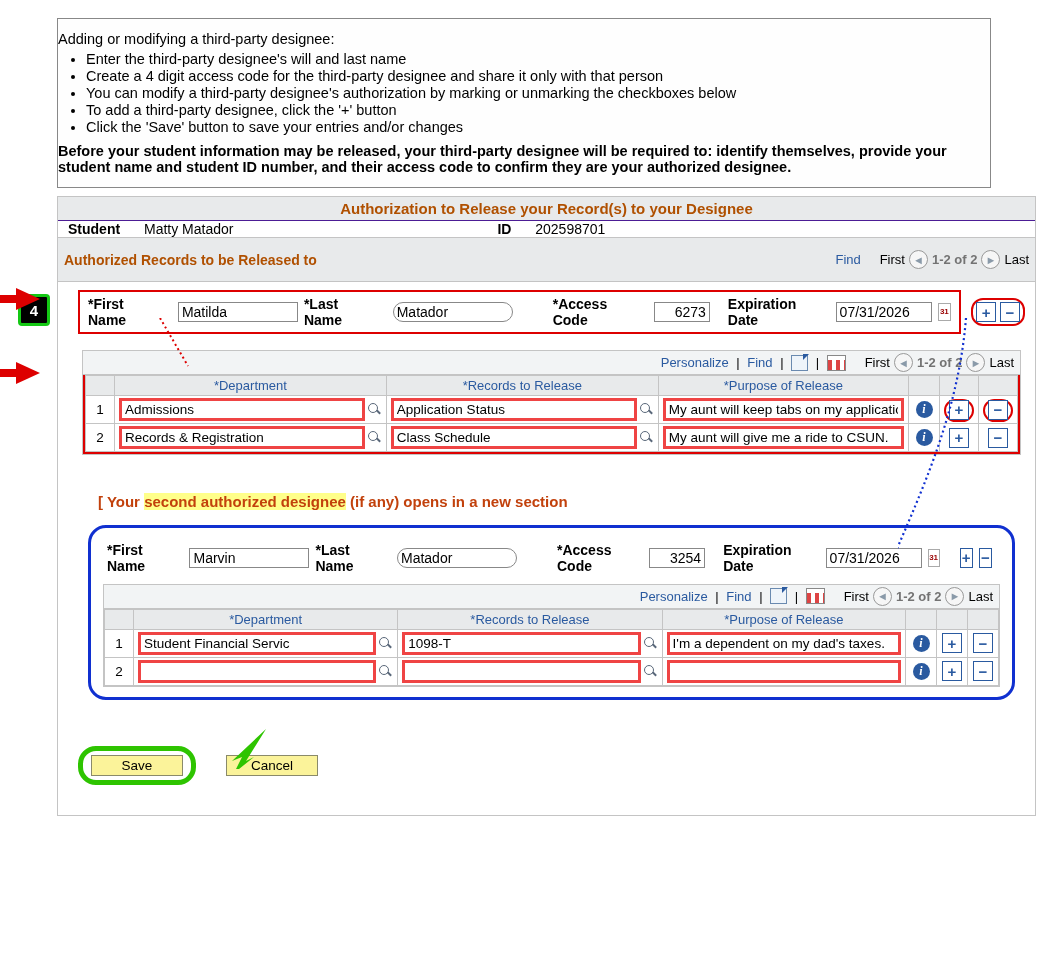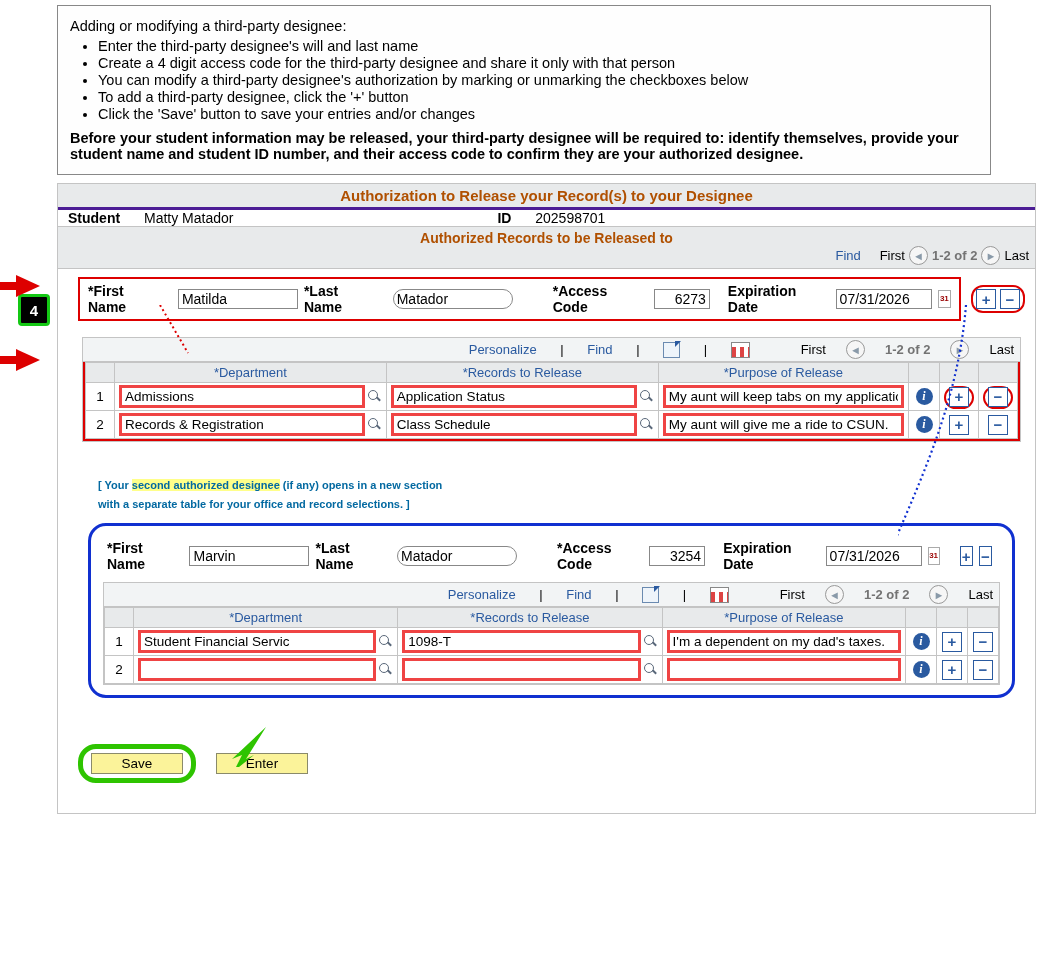--- a/index.html
+++ b/index.html
@@ -4,24 +4,24 @@
 <style>
   body {
     margin: 0;
     padding: 2px;
     font-family: Arial, Helvetica, sans-serif;
     font-size: 14px;
     background: #fff;
     color: #000;
   }
   .info-box {
-    margin: 3px 55px 8px 55px;
+    margin: 16px 55px 8px 55px;
     border: 1px solid #888;
     background: #fefefe;
-    padding: 8px 12px;
+    padding: 8px 0;
     font-size: 14.5px;
   }
   .info-box p { margin: 4px 0 4px 0; }
   .info-box ul { margin: 4px 0 8px 0; padding-left: 28px; }
   .info-box li { margin: 1px 0; }
   .emph { }
   .bold { font-weight: bold; }
   .step-badge {
     position: absolute;
     left: 18px;
@@ -40,41 +40,40 @@
   }
   .panel {
     margin: 0 10px 0 55px;
     border: 1px solid #c4c4c4;
     background: #fff;
     position: relative;
     padding-bottom: 30px;
   }
   .panel-title {
     background: #e8eaeb;
-    border-bottom: 3px solid #4c1d95;
+    border-bottom: 1px solid #4c1d95;
     color: #b05000;
     font-weight: bold;
     text-align: center;
     padding: 3px 0;
     font-size: 15px;
   }
   .student-row {
     padding: 0 10px;
   }
   .label { font-weight: bold; }
   .ml20 { margin-left: 20px; }
   .section-hdr {
     background: #e8eaeb;
     border-top: 1px solid #c4c4c4;
     border-bottom: 1px solid #c4c4c4;
-    padding: 3px 6px;
+    padding: 12px 6px;
     font-size: 14px;
     display: flex;
     align-items: center;
-    flex-direction: column;
   }
   .section-hdr .title { color: #b05000; font-weight: bold; }
   .nav-links { margin-left: auto; font-size: 13px; display:flex; align-items:center; gap:4px;}
   .nav-links a { color: #2a5aa0; text-decoration: none; }
   .nav-arrow {
     display:inline-flex; width:17px; height:17px; align-items:center; justify-content:center;
     border:1px solid #999; border-radius:50%; background:#f6f6f6; color:#8a9aa9; font-size:11px;
   }
   .range { color:#737373; font-weight:bold; }
   .designee-block {
@@ -108,21 +107,21 @@
     line-height:1;
   }
   .red-box { border:2px solid #d00; }
   .red-round { border:2px solid #d00; border-radius:12px; padding:2px 3px;}
   .blue-round { border:3px solid #1030d0; border-radius:18px; padding:10px 8px 10px 8px; margin: 0 10px 0 10px;}
   .table-wrap { margin: 6px 4px 0 4px; border:1px solid #c4c4c4; }
   .table-top {
     background:#f2f4f5; border-bottom:1px solid #c4c4c4;
     padding:2px 6px; display:flex; align-items:center; font-size:13px;
   }
-  .table-top .links { margin-left:auto; display:flex; align-items:center; gap:20px;}
+  .table-top .links { margin-left:auto; display:flex; align-items:center; gap:4px;}
   .table-top a { color:#2a5aa0; text-decoration:none;}
   .popout-icon {
     display:inline-block;width:15px;height:14px;border:1px solid #6a8ab0;background:#eef4fa;position:relative;
   }
   .popout-icon::after{content:"";position:absolute;right:-2px;top:-2px;width:0;height:0;border-left:6px solid #2a5aa0;border-bottom:6px solid transparent;}
   .grid-icon {
     display:inline-block;width:17px;height:14px;
     background:
       linear-gradient(#fff,#fff),
       repeating-linear-gradient(90deg,#d44 0 4px,#fff 4px 8px);
@@ -149,25 +148,25 @@
     display:inline-block;width:15px;height:15px;position:relative;
   }
   .mag::before{content:"";position:absolute;left:1px;top:1px;width:8px;height:8px;border:1.5px solid #5a687a;border-radius:50%;}
   .mag::after{content:"";position:absolute;left:9px;top:9px;width:5px;height:1.8px;background:#5a687a;transform:rotate(45deg);}
   .info-icon{
     display:inline-flex;width:17px;height:17px;align-items:center;justify-content:center;
     background:#2a5aa0;color:#fff;border-radius:50%;font-style:italic;font-weight:bold;font-size:12px;font-family:Georgia,serif;
   }
   .ctrl-cell{width:22px;text-align:center;}
   .annotate {
-    color:#0369a1;font-weight:bold;font-family:Verdana,Arial;font-size:11px;
+    color:#c2410c;font-weight:bold;font-family:Verdana,Arial;font-size:15px;
     padding: 34px 0 10px 20px; line-height:1.7;
   }
   .annotate .hl { background:#ffff8a; }
-  .btn-row { padding: 36px 0 0 20px; display:flex; gap:20px; align-items:center;}
+  .btn-row { padding: 36px 0 0 20px; display:flex; gap:30px; align-items:center;}
   .ps-btn {
     display:inline-block; min-width:90px; text-align:center;
     background:#fbf39a; border:1px solid #8a8a6a; color:#000;
     font-family:Arial; font-size:13.5px; padding:2px 0;
   }
   .save-glow { padding:4px 8px; border:5px solid #2ec400; border-radius:18px; background:transparent;}
   .arrow-red {
     position:absolute; width:0;height:0;
     border-top:11px solid transparent; border-bottom:11px solid transparent;
     border-left:24px solid #d00;
@@ -333,21 +332,20 @@
       </div>
     </div>
 
     <svg class="dotted-blue" style="left:840px;top:36px;width:100px;height:260px;">
       <path d="M68,0 C60,100 20,180 -10,252" stroke="#1030d0" stroke-width="2.2" fill="none" stroke-dasharray="2,3"></path>
       <polygon points="-10,252 -2,242 -16,244" fill="#1030d0"></polygon>
     </svg>
 
     <div class="annotate">
       <span>[ Your </span><span class="hl">second authorized designee</span><span> (if any) opens in a new section</span><br>
-      <span>with a separate table for your office and record selections. ]</span>
     </div>
 
     <div class="blue-round">
       <div class="name-row">
         <span class="label">*First Name</span>
         <input type="text" class="input-fn" value="Marvin" style="">
         <span class="label">*Last Name</span>
         <input type="text" class="input-ln" value="Matador" style="">
         <span style="flex:0 0 28px"></span>
         <span class="label">*Access Code</span>
@@ -444,16 +442,16 @@
   </div>
 
   <svg class="green-arrow" style="left:158px;bottom:46px;">
     <polygon points="50,0 30,32 38,28 18,44 26,28 16,32" fill="#2ec400"></polygon>
   </svg>
 
   <div class="btn-row">
     <span class="save-glow">
       <span class="ps-btn">Save</span>
     </span>
-    <span class="ps-btn">Enter</span>
+    <span class="ps-btn">Cancel</span>
   </div>
 
 </div>
 
 </body></html>

